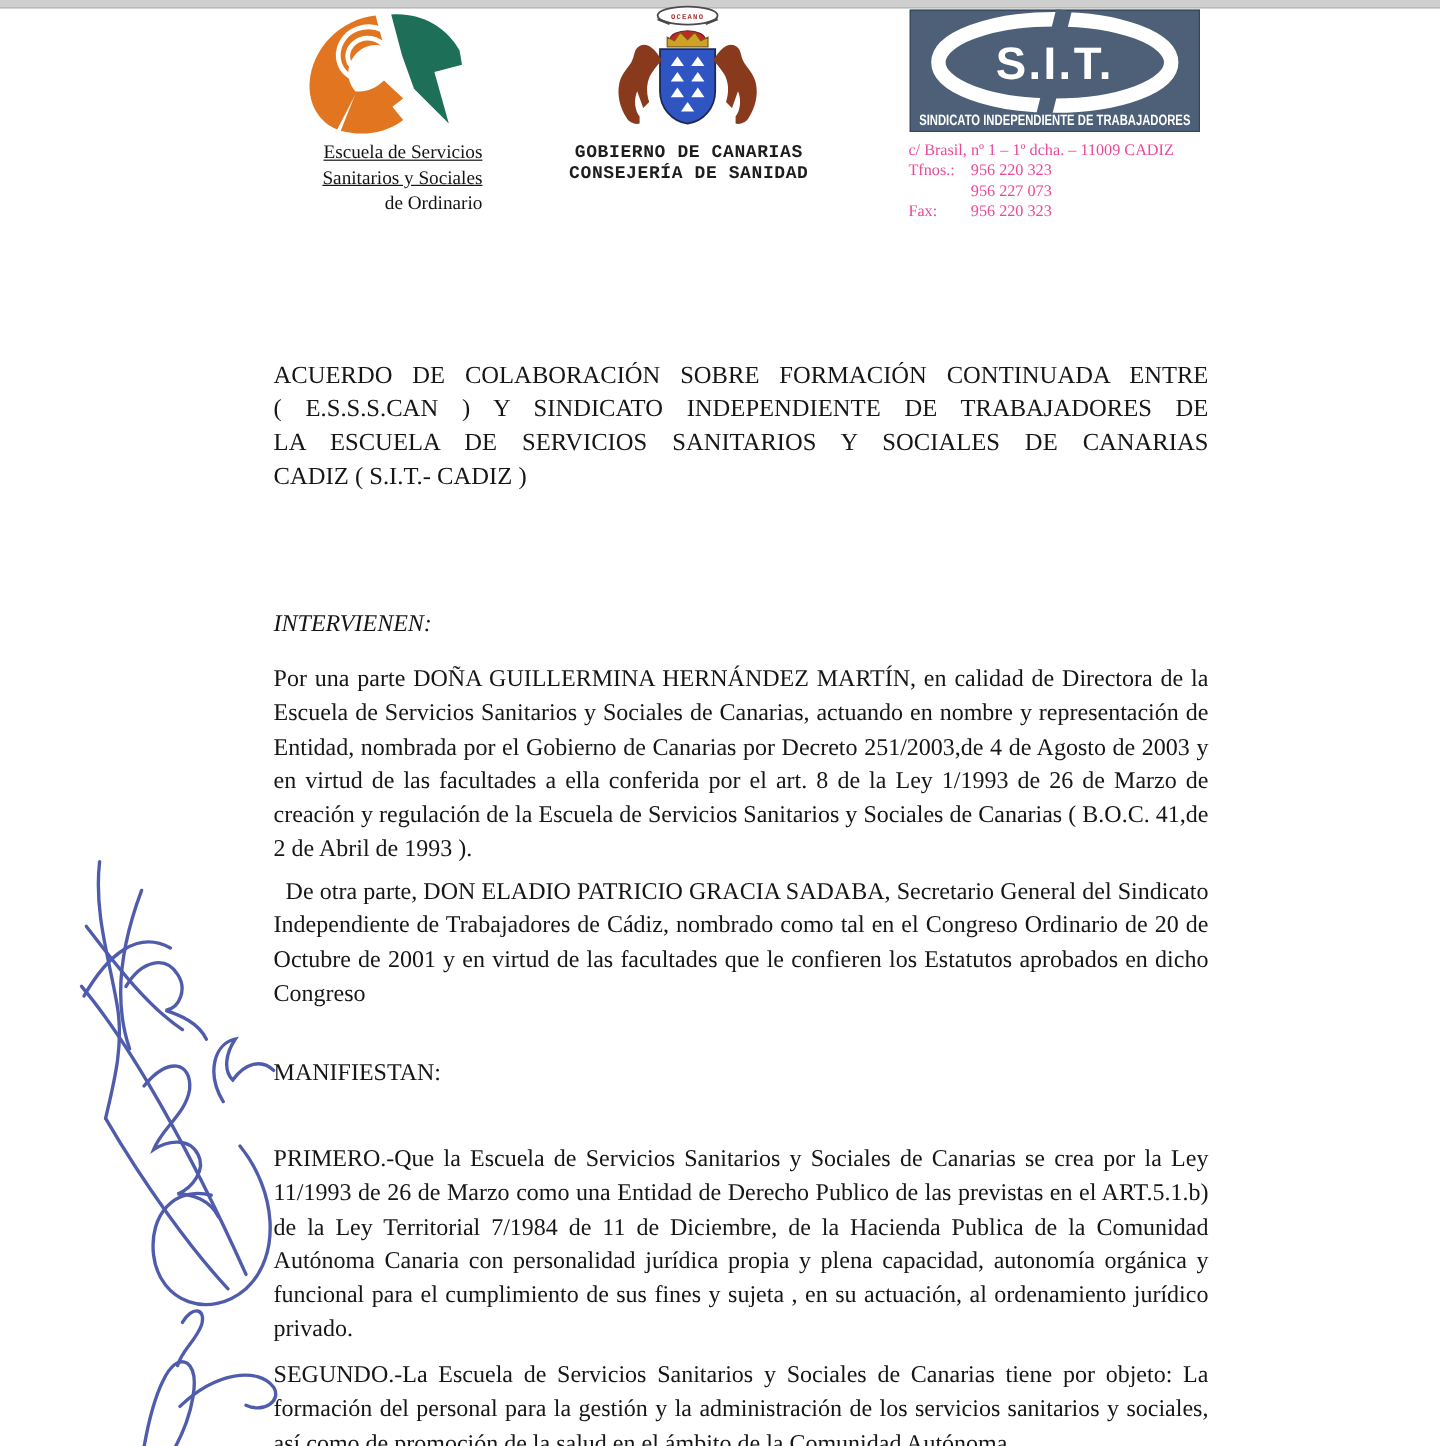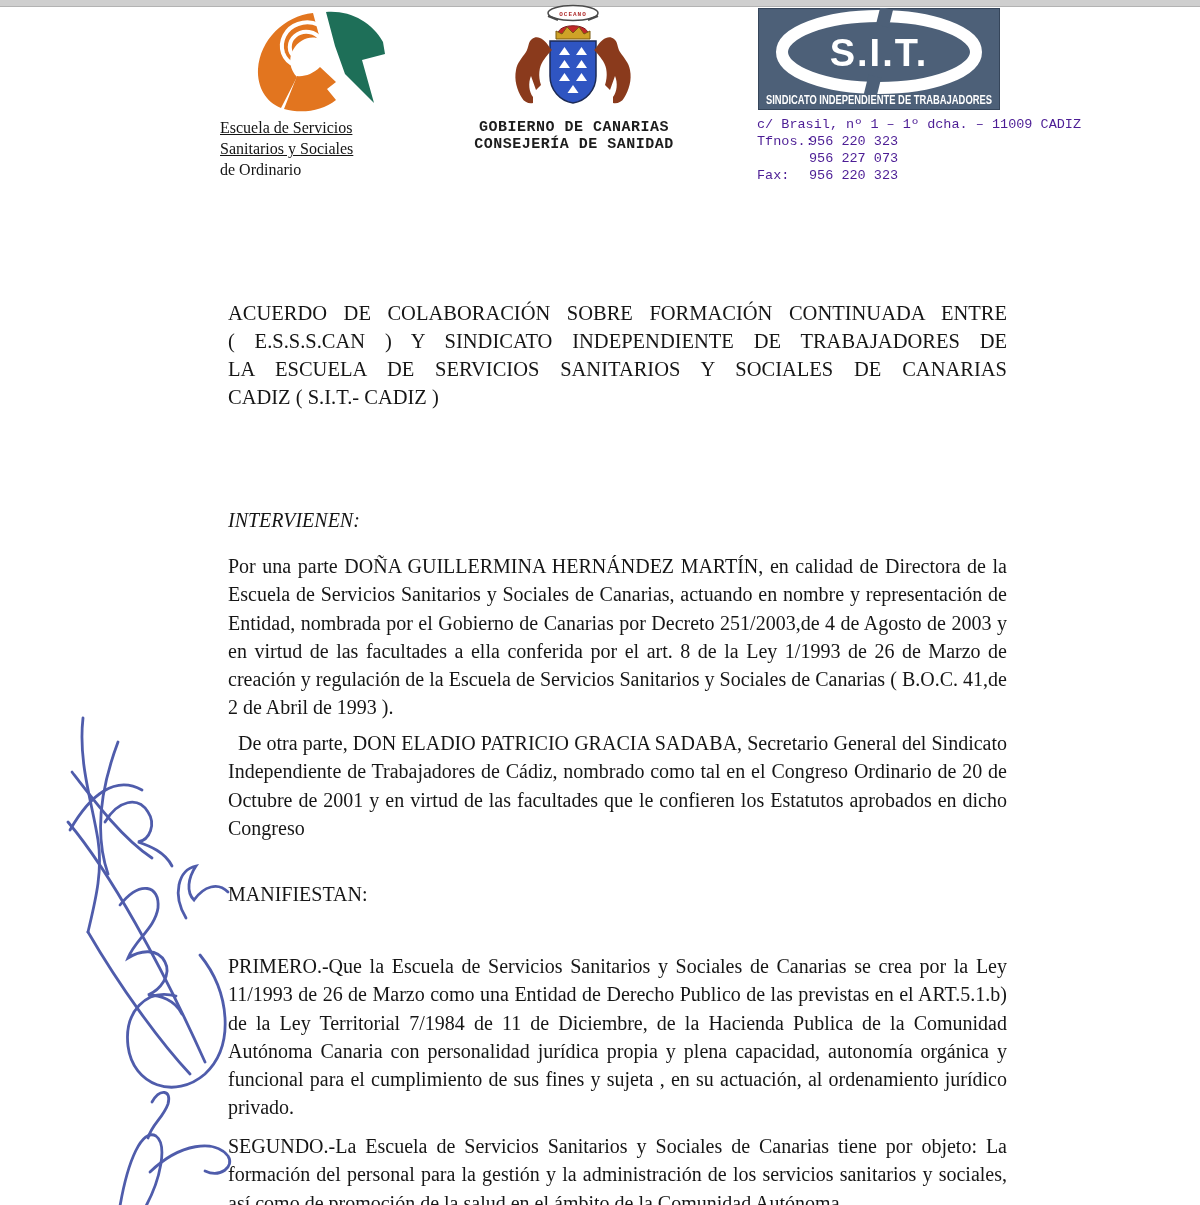--- a/index.html
+++ b/index.html
@@ -6,32 +6,32 @@
   .page {
     position:relative; width:1200px; height:1205px; overflow:hidden;
     background:#ffffff; font-family:"Liberation Serif", serif; color:#1a1a1a;
   }
   .topbar { position:absolute; top:0; left:0; width:1200px; height:6px;
     background:#cfcfcf; border-bottom:1px solid #b3b3b3; }
 
   
   .esssscan-logo { position:absolute; left:250px; top:10px; }
   .esssscan-name { position:absolute; left:220px; top:117px; width:182px;
-    text-align:left; font-size:16px; line-height:21px; color:#141414; }
+    text-align:right; font-size:16px; line-height:21px; color:#141414; }
   .esssscan-name .u { text-decoration:underline; }
 
   .gobierno-logo { position:absolute; left:508px; top:4px; }
   .gobierno-name { position:absolute; left:458px; top:119px; width:232px;
     text-align:center; font-family:"Liberation Mono", monospace; font-weight:bold;
     font-size:15px; line-height:17px; letter-spacing:0.5px; color:#1d1d1d; }
 
   .sit-logo { position:absolute; left:758px; top:8px; }
   .sit-address { position:absolute; left:757px; top:116px;
-    font-family:Liberation Mono, monospace; font-size:13.5px;
-    line-height:17px; color:#4c1d95; }
+    font-family:Liberation Serif, serif; font-size:13.5px;
+    line-height:17px; color:#ec4899; }
   .addr-row { display:flex; }
   .addr-label { width:52px; flex:0 0 52px; }
 
   
   .doc-block { position:absolute; left:228px; width:779px;
     font-size:20px; line-height:28.3px; text-align:justify; color:#161616; }
   .title-block { top:299px; font-weight:normal; font-size:20.5px; line-height:28px; }
   .title-line { text-align:justify; text-align-last:justify; height:28px; white-space:nowrap; overflow:hidden; }
   .title-line.last { text-align-last:left; }
   .dateline { top:431px; padding-left:282px; box-sizing:border-box; text-align:left; }

